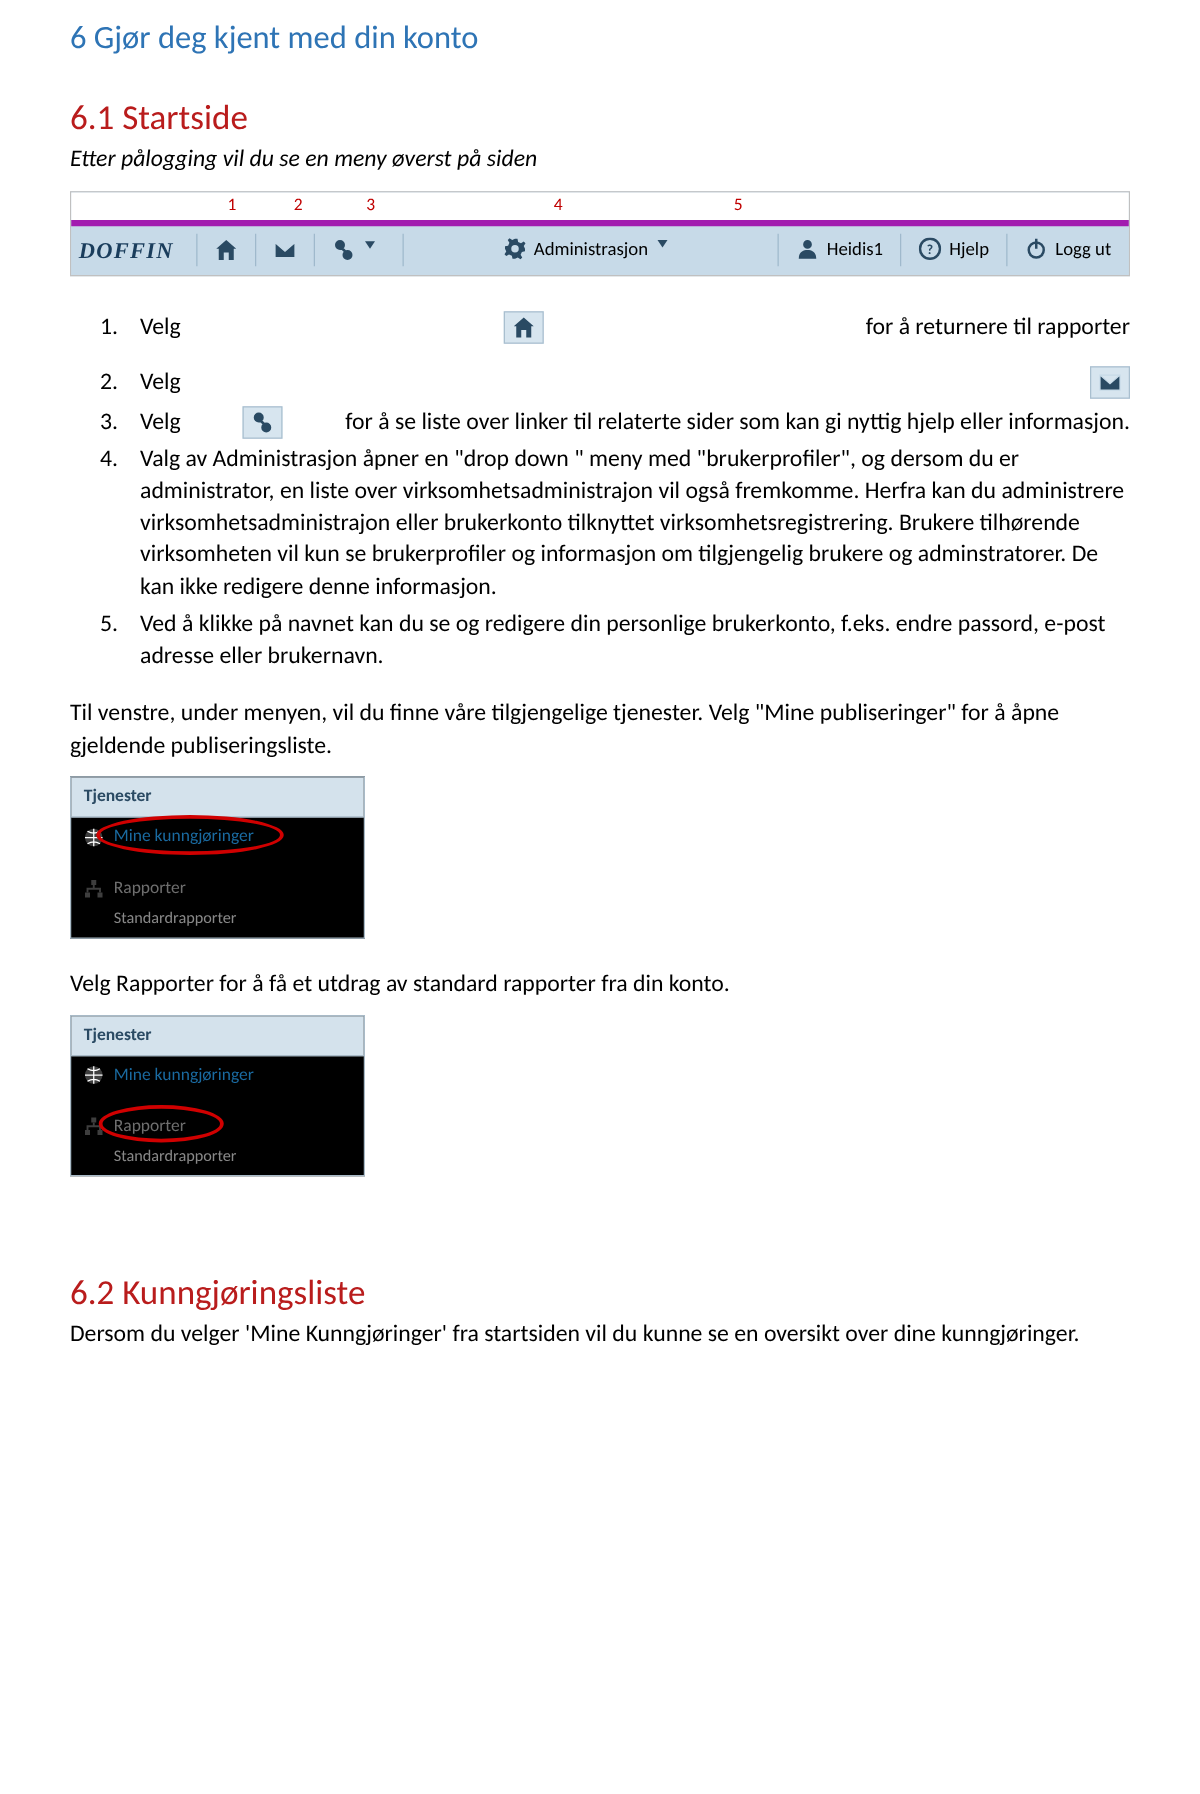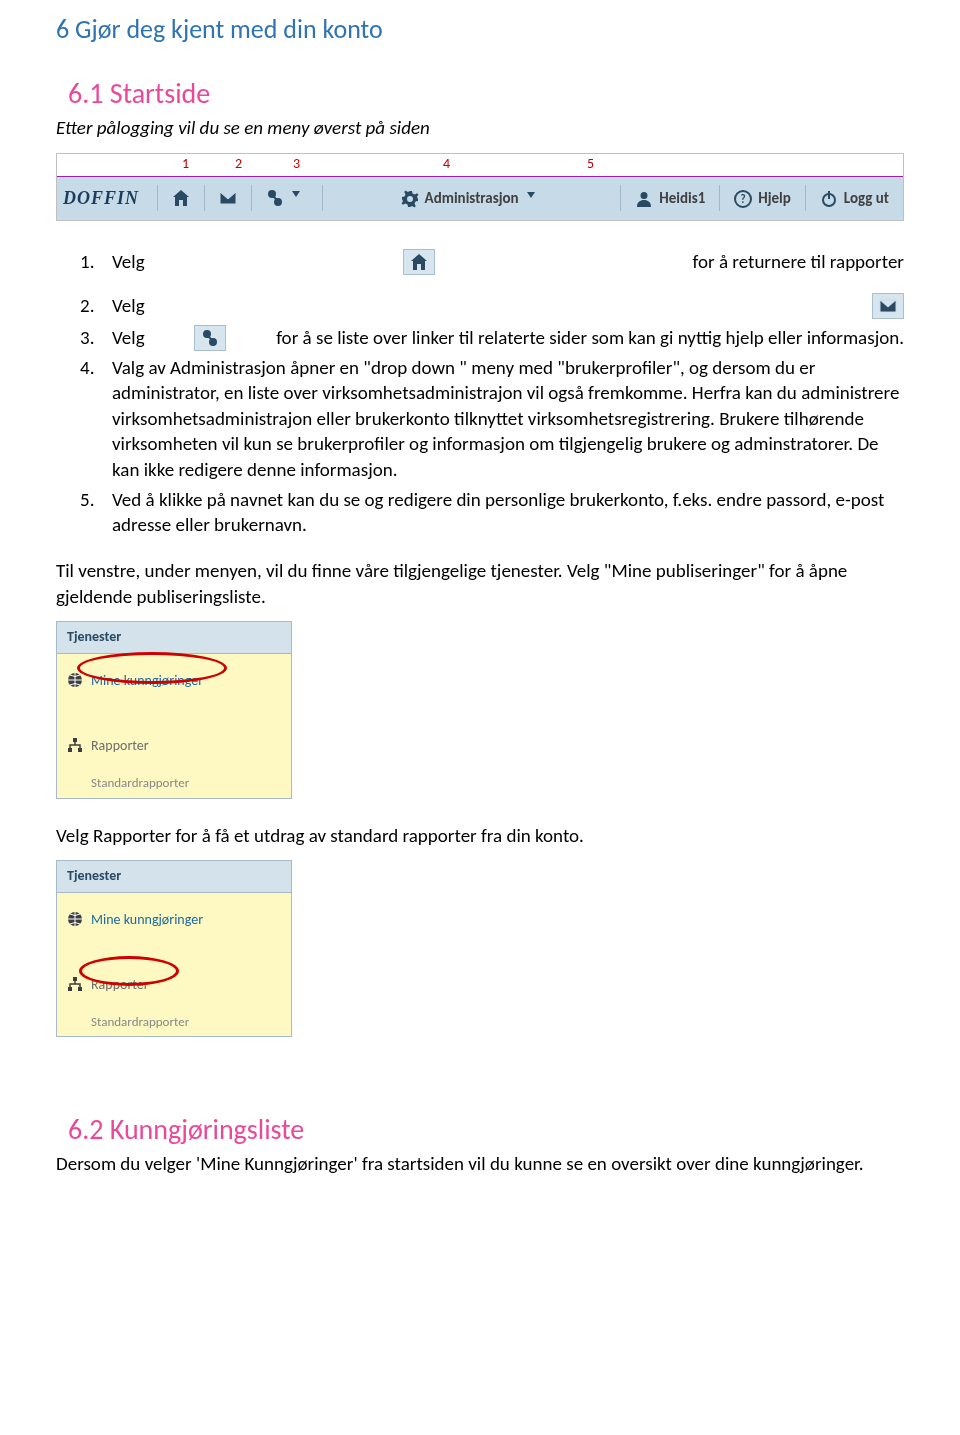--- a/index.html
+++ b/index.html
@@ -12,26 +12,25 @@
     padding: 12px 56px 20px 56px;
     line-height: 1.35;
   }
   h1.doc-h1 {
     color: #2E74B5;
     font-size: 26px;
     font-weight: 400;
     margin-bottom: 28px;
   }
   h2.doc-h2 {
-    color: #ec4899;
+    color: #b91c1c;
     font-size: 28px;
     font-weight: 400;
     margin-bottom: 2px;
     margin-top: 10px;
-    margin-left: 12px;
   }
   .intro {
     margin-bottom: 12px;
     font-style: italic;
   }
   .menu-img {
     border: 1px solid #c0c0c0;
     background: #c7dae8;
     margin-bottom: 28px;
     position: relative;
@@ -46,39 +45,39 @@
     font-size: 14px;
     color: #C00000;
     font-weight: 400;
   }
   .menu-num-row span { position:absolute; }
   .menu-bar {
     display: flex;
     align-items: center;
     height: 44px;
     background: #c7dae8;
-    border-top: 1px solid #a21caf;
+    border-top: 5px solid #a21caf;
     padding-left: 6px;
     gap: 0;
   }
   .menu-logo {
     font-family: Georgia, serif;
     font-weight: 700;
     font-style: italic;
     color: #1a3d5c;
     font-size: 18px;
     letter-spacing: 1px;
     margin-right: 18px;
   }
   .menu-item {
     display: flex;
-    align-items: flex-end;
-    color: #404040;
+    align-items: flex-start;
+    color: #000000;
     font-size: 15px;
-    font-weight: 700;
+    font-weight: 400;
     padding: 0 14px;
     gap: 6px;
     white-space: nowrap;
   }
   .menu-item svg { width:18px; height:18px; }
   .sep { width:1px; height:26px; background:#9fb9cc; }
   ol.steps {
     list-style: none;
     counter-reset: step;
     padding-left: 56px;
@@ -112,36 +111,36 @@
     border: 1px solid #a9bfcf;
     vertical-align: middle;
   }
   .inline-icon svg { width:18px; height:18px; }
   .para {
     margin: 20px 0 12px 0;
   }
   .tjen-panel {
     width: 236px;
     border: 1px solid #a8bac7;
-    background: #fef9c3;
+    background: #000000;
     margin: 10px 0 24px 0;
     font-size: 14px;
   }
   .tjen-header {
     background: #d4e2ec;
     color: #2a4a63;
     font-weight: 700;
     padding: 6px 10px;
     border-bottom: 1px solid #a8bac7;
   }
   .tjen-item {
     display: flex;
-    align-items: flex-start;
+    align-items: center;
     gap: 8px;
-    padding: 18px 10px;
+    padding: 6px 10px;
     color: #6e6e6e;
     position: relative;
   }
   .tjen-item.link { color: #1a6aa0; }
   .tjen-item svg { width:16px; height:16px; flex-shrink:0; }
   .tjen-sub {
     padding-left: 34px;
     color: #888;
     font-size: 13px;
     padding-bottom: 6px;

